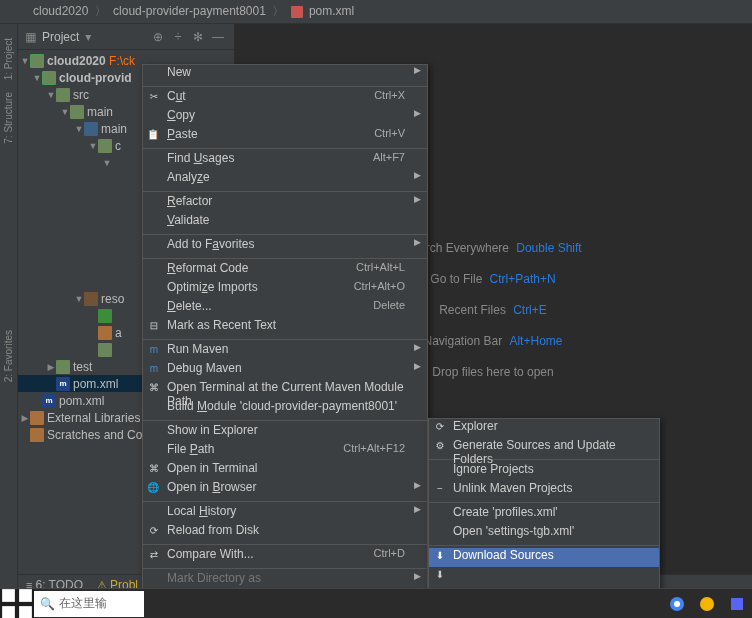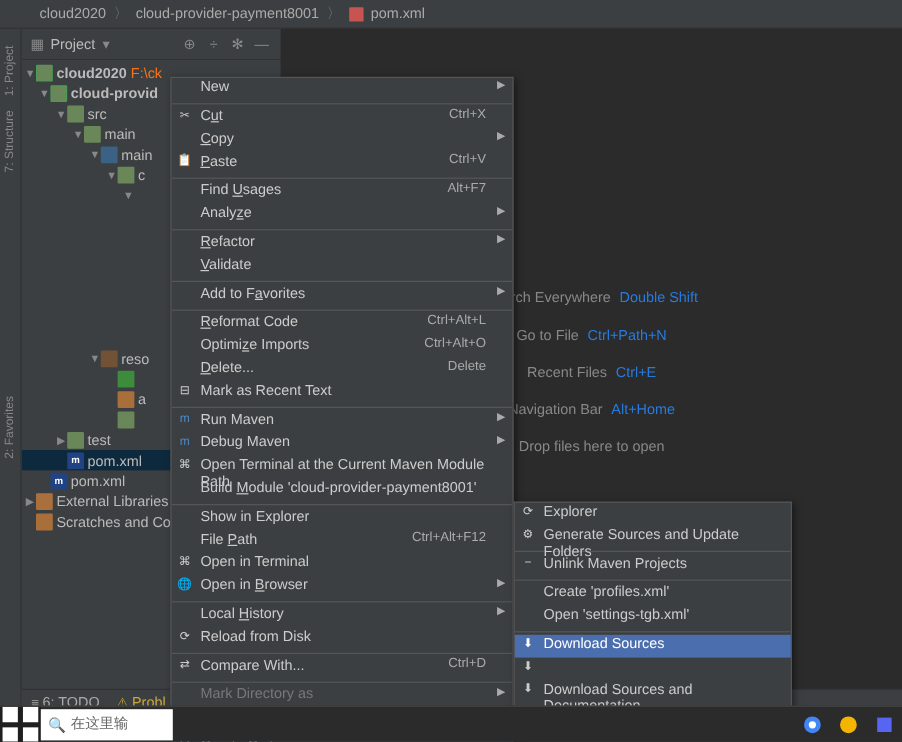--- a/index.html
+++ b/index.html
@@ -301,20 +301,23 @@
   <div class="mi">
       <span class="ii">⟳</span>
       <span>Explorer</span>
     </div>
   <div class="mi">
       <span class="ii">⚙</span>
       <span>Generate Sources and Update Folders</span>
     </div>
   <div class="sep"></div>
   <div class="mi">
+      <span>Ignore Projects</span>
+    </div>
+  <div class="mi">
       <span class="ii">−</span>
       <span>Unlink Maven Projects</span>
     </div>
   <div class="sep"></div>
   <div class="mi">
       <span>Create 'profiles.xml'</span>
     </div>
   <div class="mi">
       <span>Open 'settings-tgb.xml'</span>
     </div>

